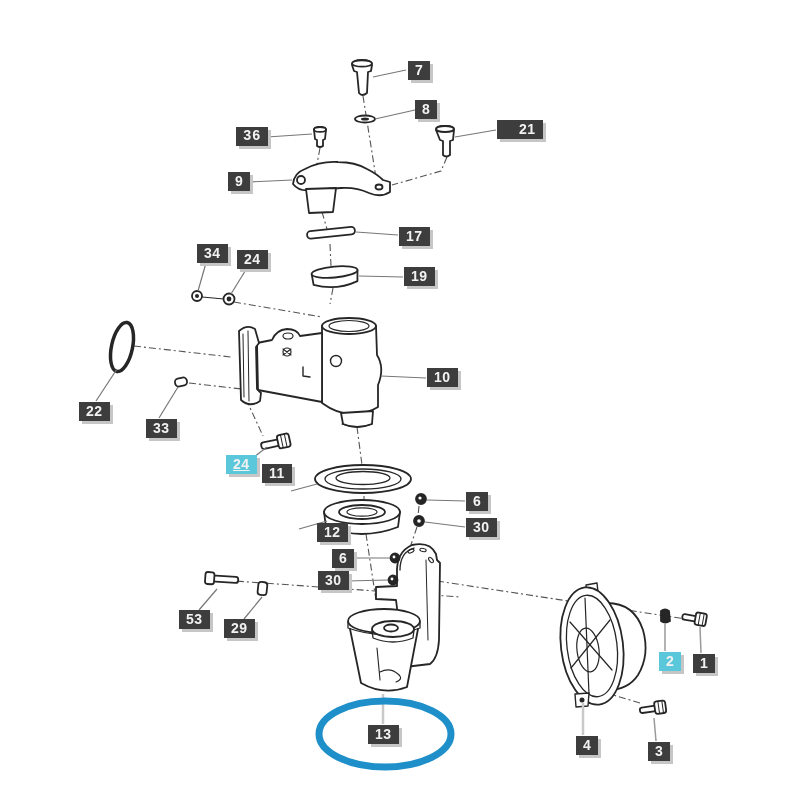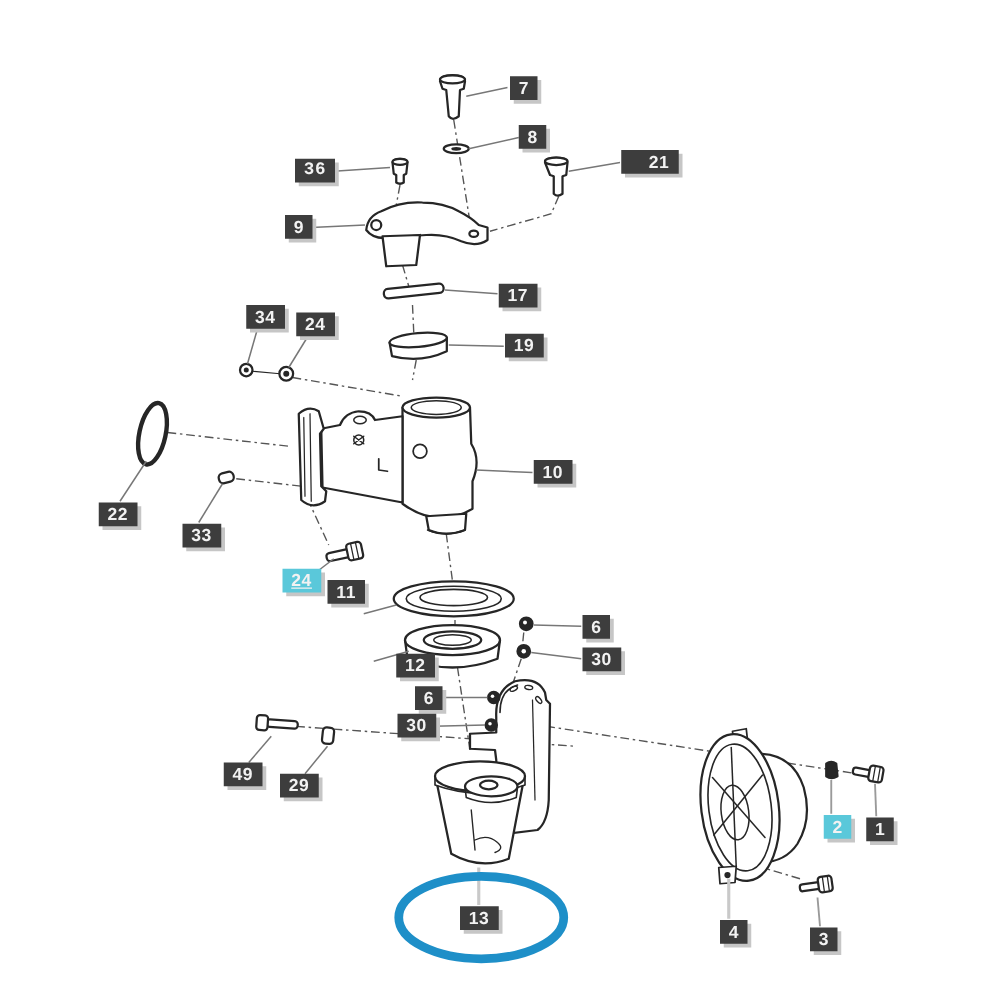--- a/index.html
+++ b/index.html
@@ -299,21 +299,21 @@
       <div class="part-label" style="left: 466px; top: 518px;">
     <span>30</span>
   </div>
       <div class="part-label" style="left: 332px; top: 549px;">
     <span>6</span>
   </div>
       <div class="part-label" style="left: 318px; top: 571px;">
     <span>30</span>
   </div>
       <div class="part-label" style="left: 179px; top: 610px;">
-    <span>49</span>
+    <span>53</span>
   </div>
       <div class="part-label" style="left: 224px; top: 619px;">
     <span>29</span>
   </div>
       <div class="part-label" style="left: 368px; top: 725px;">
     <span>13</span>
   </div>
       <div class="part-label highlight" style="left: 659px; top: 652px;">
     <span>2</span>
   </div>

